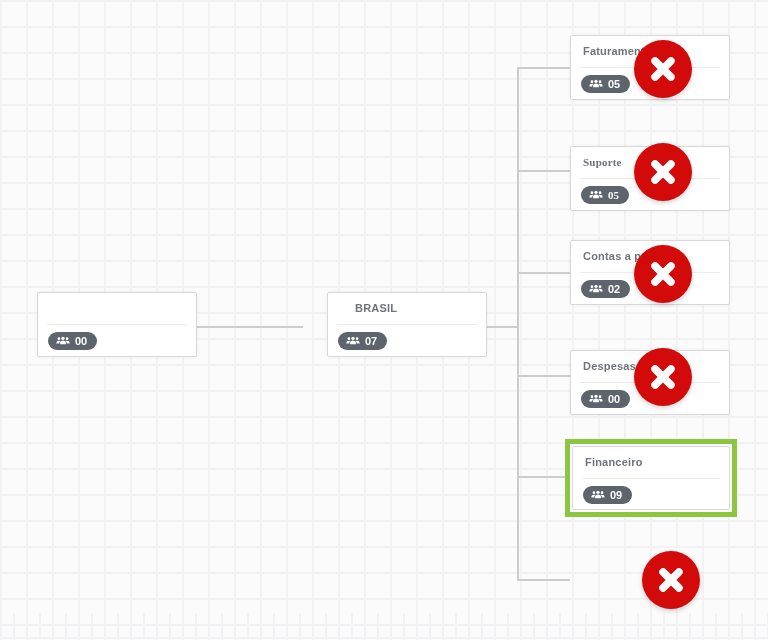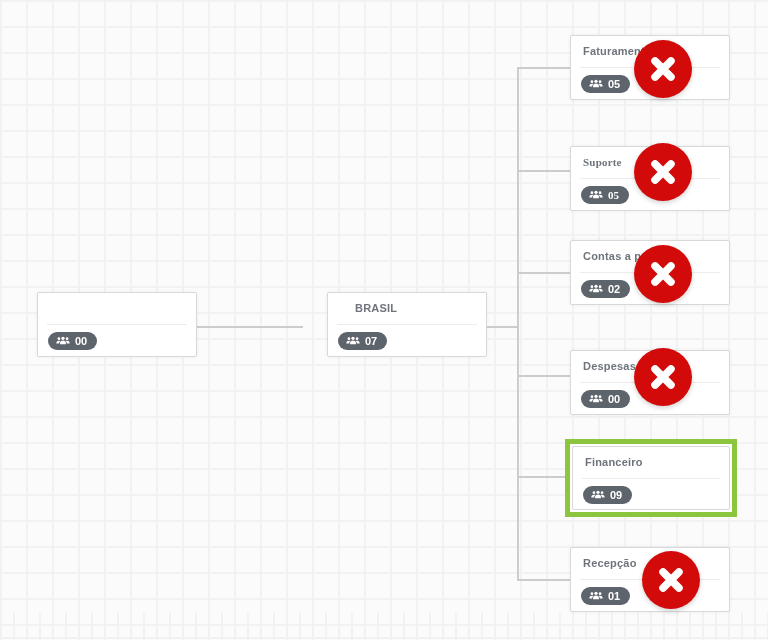--- a/index.html
+++ b/index.html
@@ -235,37 +235,20 @@
             <path d="M12 7.2c-2.8 0-5 1.7-5 3.8v2.4h10V11c0-2.1-2.2-3.8-5-3.8z"></path>
             <path d="M5 7.4c-2.4 0-4.3 1.5-4.3 3.3v1.7h4.6c.1-1.9 1-3.5 2.4-4.4-.8-.4-1.7-.6-2.7-.6z"></path>
             <path d="M19 7.4c2.4 0 4.3 1.5 4.3 3.3v1.7h-4.6c-.1-1.9-1-3.5-2.4-4.4.8-.4 1.7-.6 2.7-.6z"></path>
           </g>
         </svg>
         <span>09</span>
       </div>
     </div>
   </div>
 
-  <div class="node" style="left:570px; top:547px;">
-    <div class="node-title">Recepção</div>
-    <div class="node-divider"></div>
-    <div class="badge">
-      <svg width="14" height="10" viewBox="0 0 24 16">
-        <g fill="#ffffff">
-          <circle cx="5" cy="4" r="2.3"></circle>
-            <circle cx="19" cy="4" r="2.3"></circle>
-            <circle cx="12" cy="3.4" r="2.8"></circle>
-          <path d="M12 7.2c-2.8 0-5 1.7-5 3.8v2.4h10V11c0-2.1-2.2-3.8-5-3.8z"></path>
-          <path d="M5 7.4c-2.4 0-4.3 1.5-4.3 3.3v1.7h4.6c.1-1.9 1-3.5 2.4-4.4-.8-.4-1.7-.6-2.7-.6z"></path>
-          <path d="M19 7.4c2.4 0 4.3 1.5 4.3 3.3v1.7h-4.6c-.1-1.9-1-3.5-2.4-4.4.8-.4 1.7-.6 2.7-.6z"></path>
-        </g>
-      </svg>
-      <span>01</span>
-    </div>
-  </div>
 
   <button class="delete-btn" style="left:634px; top:40px;">
     <svg width="34" height="34" viewBox="0 0 24 24">
       <path d="M6.4 6.4 L17.6 17.6 M17.6 6.4 L6.4 17.6" stroke="#ffffff" stroke-width="5.4" stroke-linecap="round" fill="none"></path>
     </svg>
   </button>
   <button class="delete-btn" style="left:634px; top:143px;">
     <svg width="34" height="34" viewBox="0 0 24 24">
       <path d="M6.4 6.4 L17.6 17.6 M17.6 6.4 L6.4 17.6" stroke="#ffffff" stroke-width="5.4" stroke-linecap="round" fill="none"></path>
     </svg>

